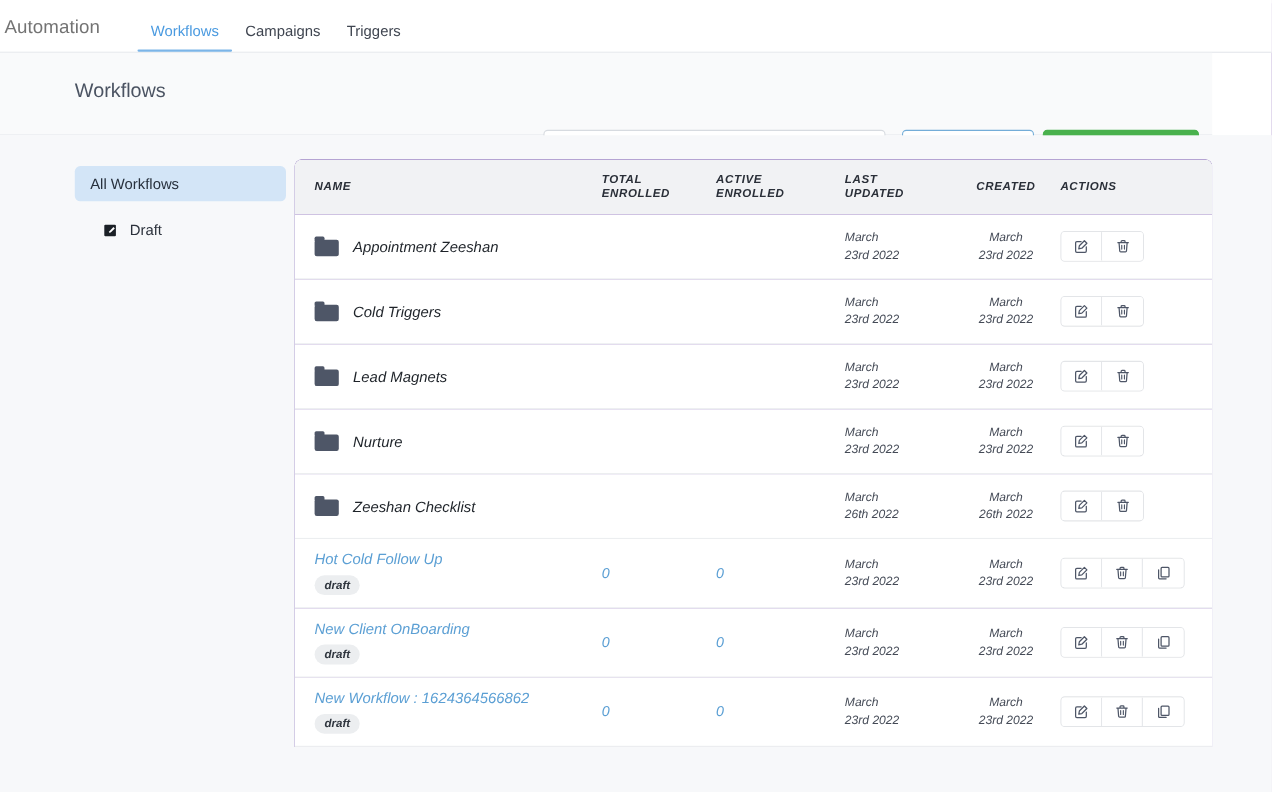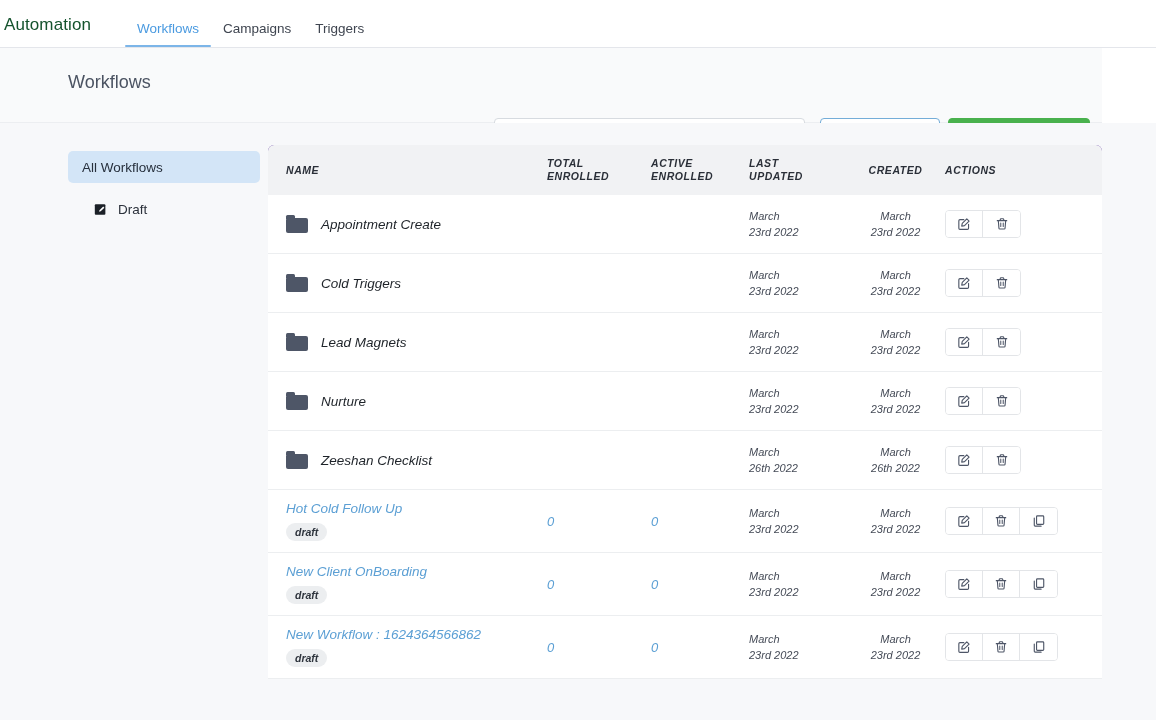--- a/index.html
+++ b/index.html
@@ -14,21 +14,21 @@
   .top-sliver { position: absolute; top: 0; left: 0; width: 1156px; height: 3px; background: #ffffff; overflow: hidden; }
   .sliver-chip { position: absolute; top: 0; height: 3px; border-radius: 1px; opacity: .55; }
 
   
   .topnav {
     position: absolute; top: 0; left: 0; width: 1156px; height: 48px;
     background: #ffffff; border-bottom: 1px solid #e4e6eb;
     display: flex; align-items: flex-end;
   }
   .app-title {
-    font-size: 17px; color: #14532d; font-weight: 400;
+    font-size: 17px; color: #737373; font-weight: 400;
     padding: 0 0 12px 4px; letter-spacing: .1px;
   }
   .tabs { display: flex; align-items: flex-end; margin-left: 34px; height: 100%; }
   .tab {
     font-size: 13.5px; color: #3f4550; padding: 0 12px 11px 12px;
     cursor: pointer; position: relative; white-space: nowrap;
   }
   .tab.active { color: #4a9ae0; }
   .tab.active::after {
     content: ""; position: absolute; left: 0; right: 0; bottom: 0;
@@ -104,21 +104,21 @@
   .thead {
     display: flex; background: #f1f2f4; height: 50px; align-items: center;
   }
   .thead div {
     font-size: 10.5px; font-weight: bold; color: #2a2f38;
     letter-spacing: .55px; line-height: 13px;
   }
   .c-name    { width: 279px; padding-left: 18px; }
   .c-total   { width: 104px; }
   .c-active  { width: 98px; }
-  .c-updated { width: 97px; }
+  .c-updated { width: 97px; margin-left: 19px; }
   .c-created { width: 99px; text-align: center; }
   .c-actions { width: 137px; }
 
   .trow {
     display: flex; align-items: center; min-height: 59px;
     border-bottom: 1px solid #eceef0; background: #fff;
   }
   .trow.folder { min-height: 59px; }
   .trow.wf { min-height: 63px; }
 
@@ -211,21 +211,21 @@
       <div class="c-total">TOTAL<br>ENROLLED</div>
       <div class="c-active">ACTIVE<br>ENROLLED</div>
       <div class="c-updated">LAST<br>UPDATED</div>
       <div class="c-created">CREATED</div>
       <div class="c-actions">ACTIONS</div>
     </div>
     <div id="tbody">
         <div class="trow folder">
           <div class="c-name name-cell">
             <span class="folder-icon"></span>
-            <span class="folder-name">Appointment Create</span>
+            <span class="folder-name">Appointment Zeeshan</span>
           </div>
           <div class="c-total"></div>
           <div class="c-active"></div>
           <div class="c-updated date">March<br>23rd 2022</div>
           <div class="c-created date">March<br>23rd 2022</div>
           <div class="c-actions"><div class="act-group">
               <div class="act-btn">
                 <span>
                   <svg width="14" height="14" viewBox="0 0 16 16" fill="none">
                     <path d="M13.2 8.4v4.4a1.3 1.3 0 0 1-1.3 1.3H3.4a1.3 1.3 0 0 1-1.3-1.3V4.3A1.3 1.3 0 0 1 3.4 3h4.4" stroke="#4e5667" stroke-width="1.3" stroke-linecap="round" stroke-linejoin="round"></path>

